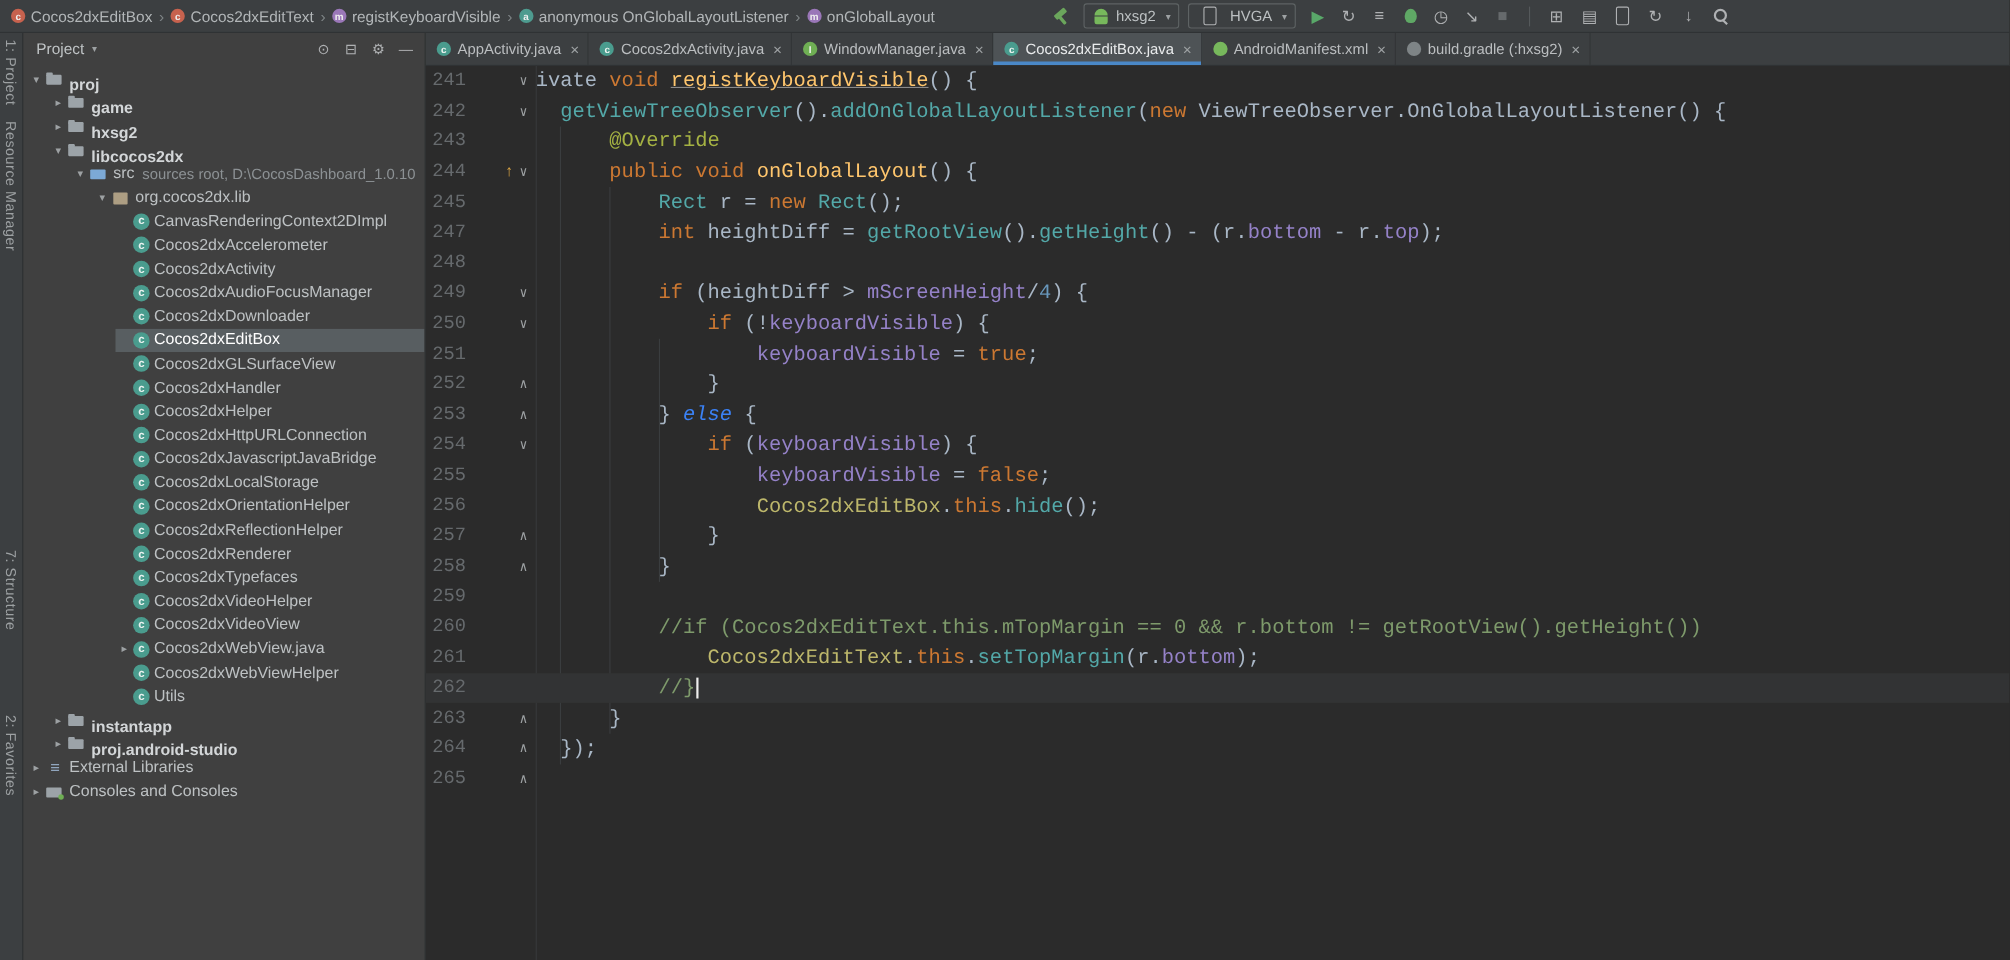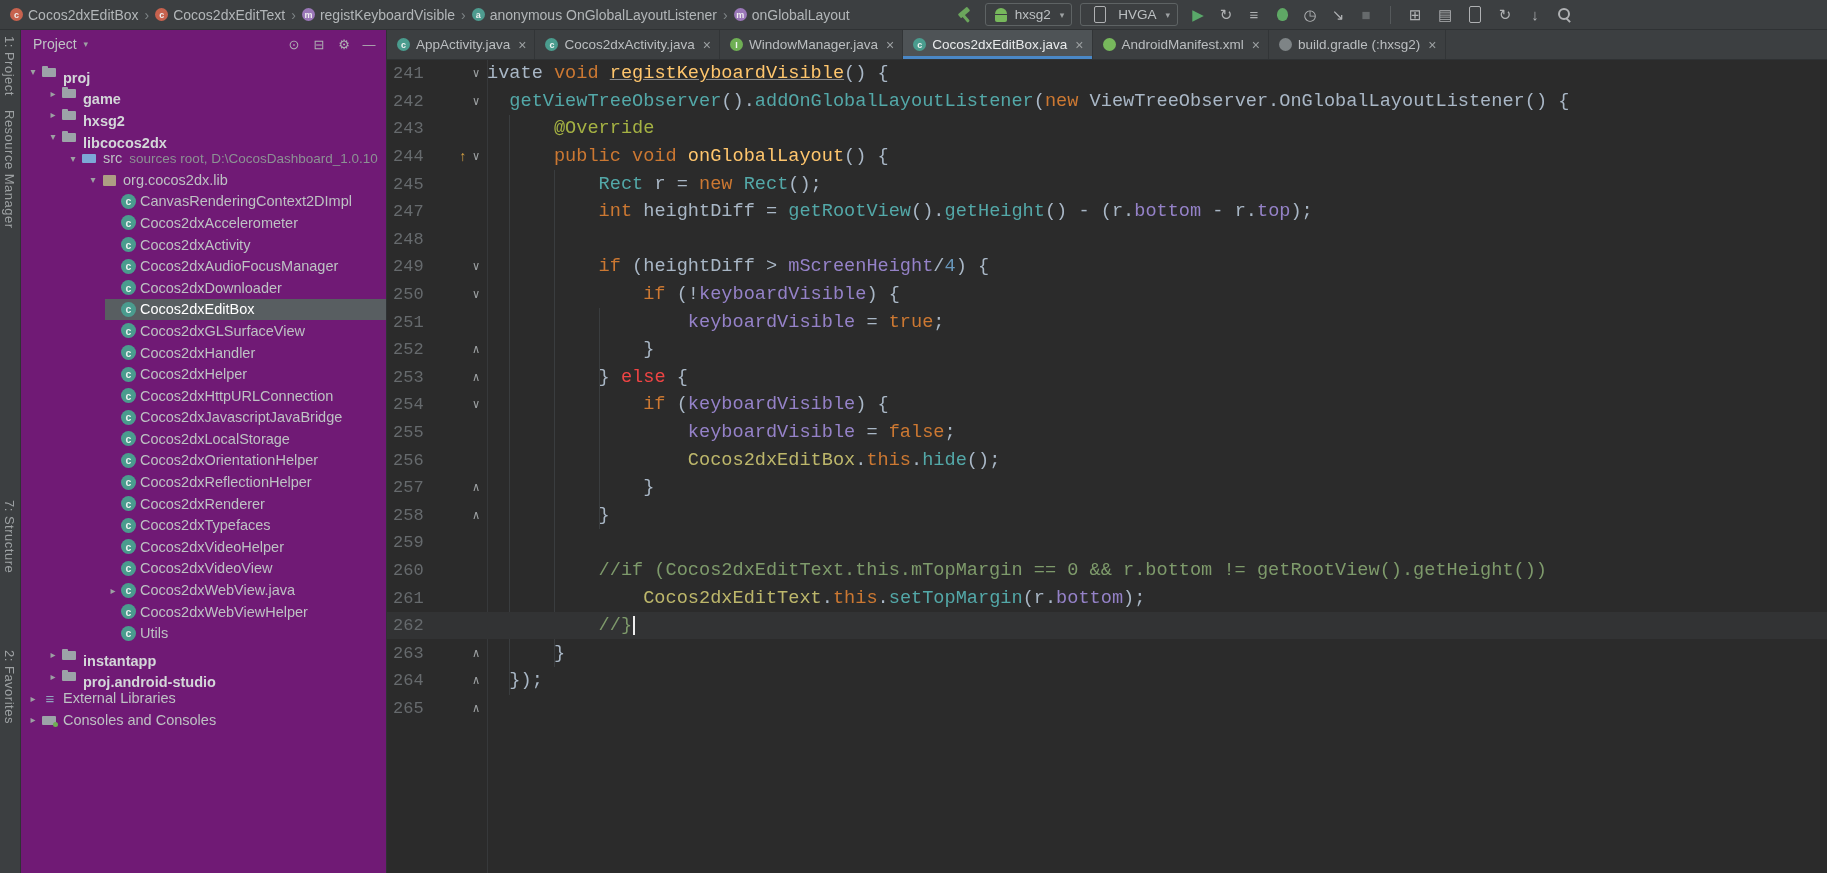--- a/index.html
+++ b/index.html
@@ -42,21 +42,21 @@
 
   
   .mainrow{flex:1;display:flex;min-height:0;}
 
   
   .stripe{width:20px;flex:none;background:#3C3F41;border-right:1px solid #2F3234;position:relative;}
   .stripe-label{position:absolute;left:2px;writing-mode:vertical-lr;color:#9DA1A3;font-size:13px;
     letter-spacing:.5px;white-space:nowrap;}
 
   
-  .project{width:365px;flex:none;background:#701a75;border-right:1px solid #2F3234;
+  .project{width:365px;flex:none;background:#404040;border-right:1px solid #2F3234;
     display:flex;flex-direction:column;overflow:hidden;}
   .phead{height:28px;flex:none;display:flex;align-items:center;padding:0 6px 0 12px;
     color:#BFC3C5;font-size:14px;gap:4px;}
   .hicons{margin-left:auto;display:flex;gap:3px;}
   .phead .gi{width:22px;height:20px;font-size:13px;}
   .tree{flex:1;overflow:hidden;padding-top:3px;font-size:14.5px;color:#BDC1C3;}
   .trow{height:21.6px;display:flex;align-items:center;}
   .trowin{display:flex;align-items:center;flex:1;height:100%;min-width:0;padding-right:4px;}
   .trow.sel .trowin{background:#585E61;color:#FFFFFF;}
   .tarrow{width:16px;flex:none;color:#9DA1A3;font-size:10px;display:flex;justify-content:center;}
@@ -522,21 +522,21 @@
               <span class="lfold">
                 <span class="fmark">∧</span>
               </span>
               <span class="ltext" style="padding-left: 14ch;"><span class="tk" style="color: rgb(169, 183, 198);">}</span></span>
             </div>
             <div class="cline">
               <span class="lnum">253</span>
               <span class="lfold">
                 <span class="fmark">∧</span>
               </span>
-              <span class="ltext" style="padding-left: 10ch;"><span class="tk" style="color: rgb(169, 183, 198);">} </span><span class="tk" style="color: #ef4444;">else</span><span class="tk" style="color: rgb(169, 183, 198);"> {</span></span>
+              <span class="ltext" style="padding-left: 10ch;"><span class="tk" style="color: rgb(169, 183, 198);">} </span><span class="tk" style="color: #3b82f6; font-style: italic;">else</span><span class="tk" style="color: rgb(169, 183, 198);"> {</span></span>
             </div>
             <div class="cline">
               <span class="lnum">254</span>
               <span class="lfold">
                 <span class="fmark">∨</span>
               </span>
               <span class="ltext" style="padding-left: 14ch;"><span class="tk" style="color: rgb(204, 120, 50);">if </span><span class="tk" style="color: rgb(169, 183, 198);">(</span><span class="tk" style="color: rgb(149, 130, 200);">keyboardVisible</span><span class="tk" style="color: rgb(169, 183, 198);">) {</span></span>
             </div>
             <div class="cline">
               <span class="lnum">255</span>

